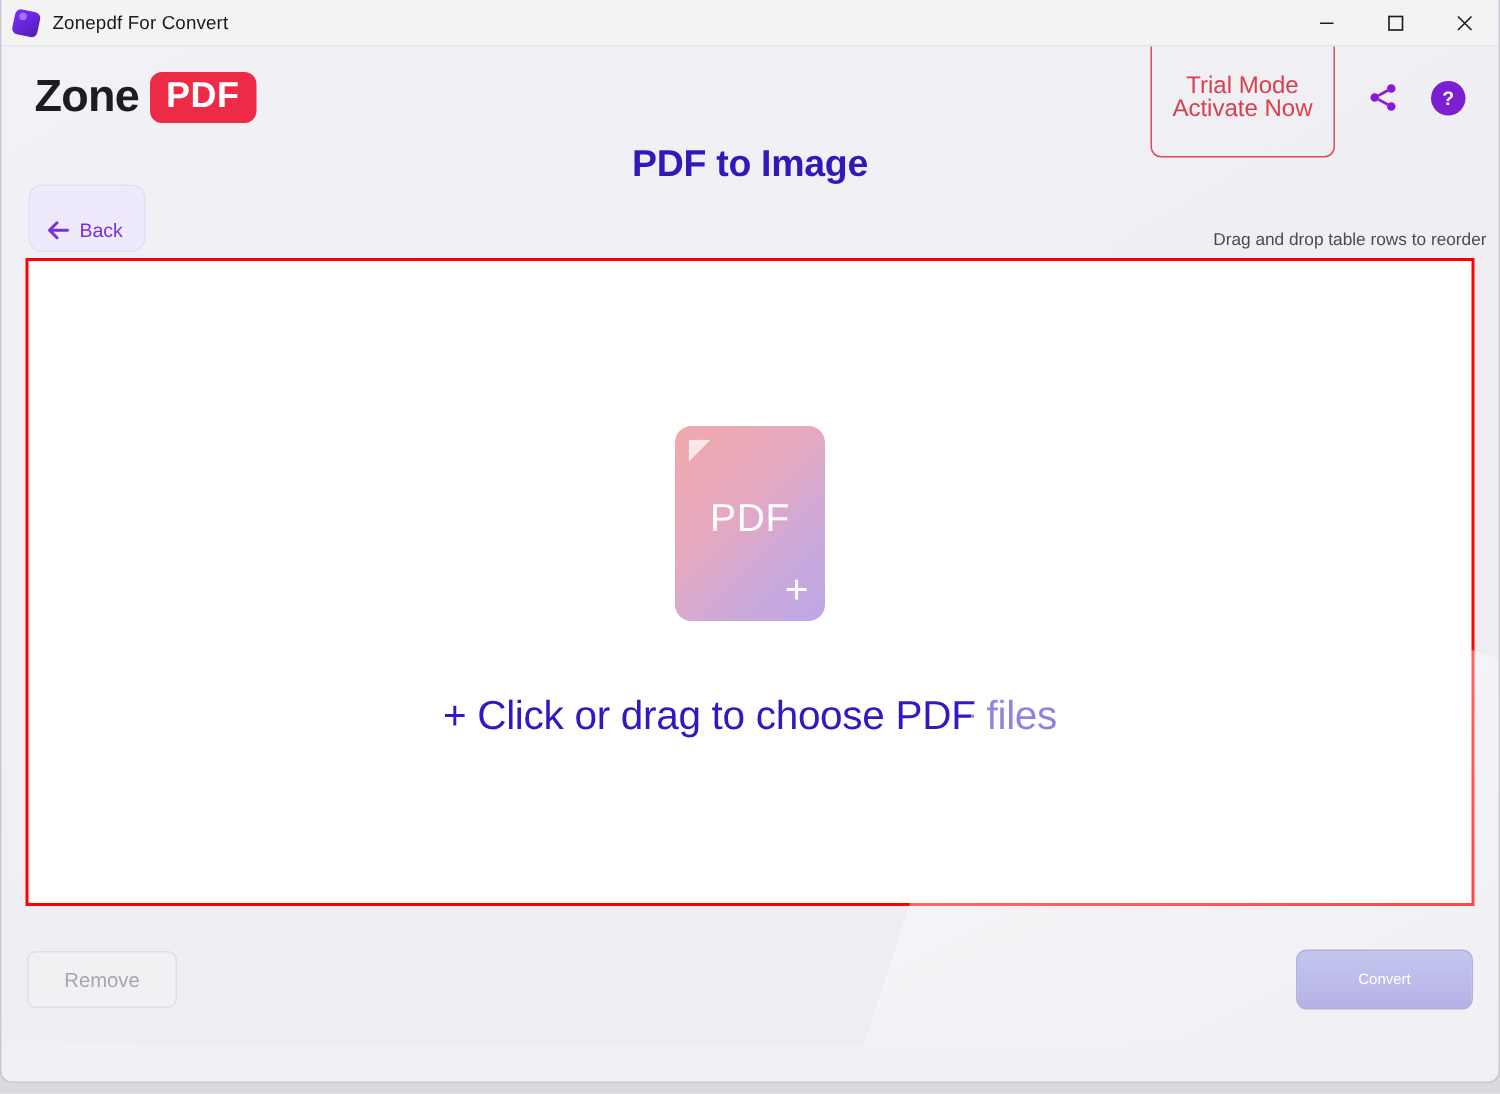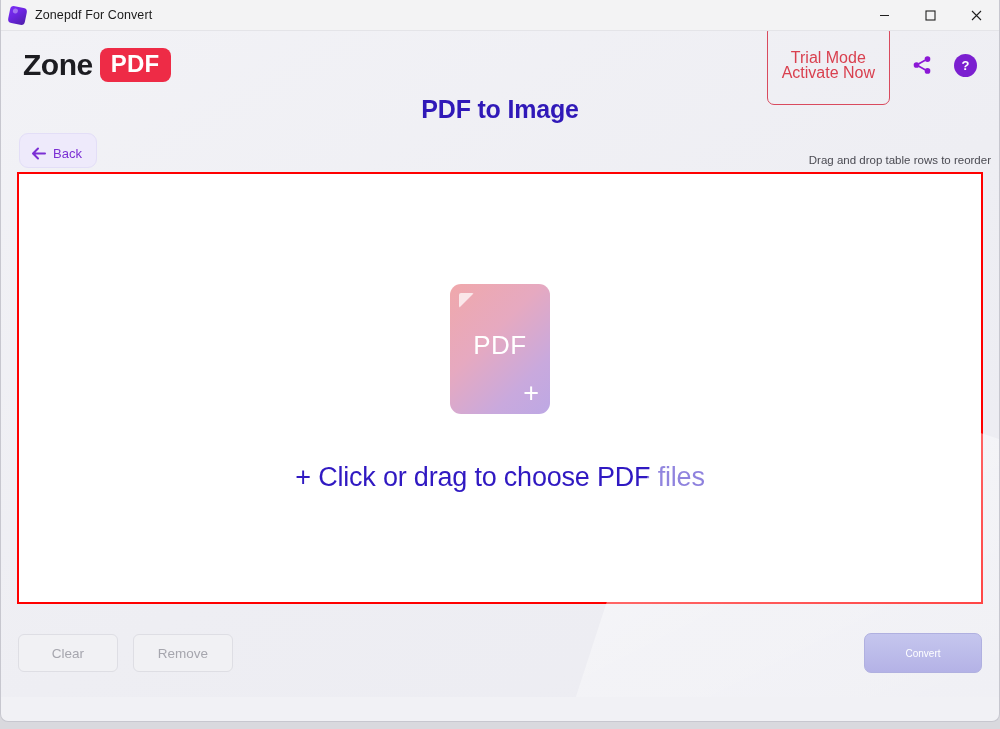--- a/index.html
+++ b/index.html
@@ -182,21 +182,21 @@
     padding: 10px 8px 0 18px;
     height: 44px;
   }
   .back-btn {
     display: flex;
     align-items: center;
     gap: 7px;
     background: #eeeafb;
     border: 1px solid #e3def7;
     border-radius: 9px;
-    padding: 12px 14px 6px 11px;
+    padding: 22px 14px 6px 11px;
     color: #7b2fd4;
     font-size: 13px;
   }
   .back-btn .arrow { display: flex; }
   .hint {
     margin-left: auto;
     font-size: 11.5px;
     color: #4a4a52;
     padding-bottom: 2px;
   }
@@ -365,19 +365,18 @@
         <div class="pdf-card">
           <div class="fold"></div>
           <div class="pdf-label">PDF</div>
           <div class="plus">+</div>
         </div>
         <div class="drop-text">+ Click or drag to choose PDF files</div>
       </div>
     </div>
 
     <div class="footer">
-      <div class="btn btn-ghost">Clear</div>
       <div class="btn btn-ghost">Remove</div>
       <div class="btn btn-convert">Convert</div>
     </div>
 
   </div>
 </div>
 
 </body></html>

